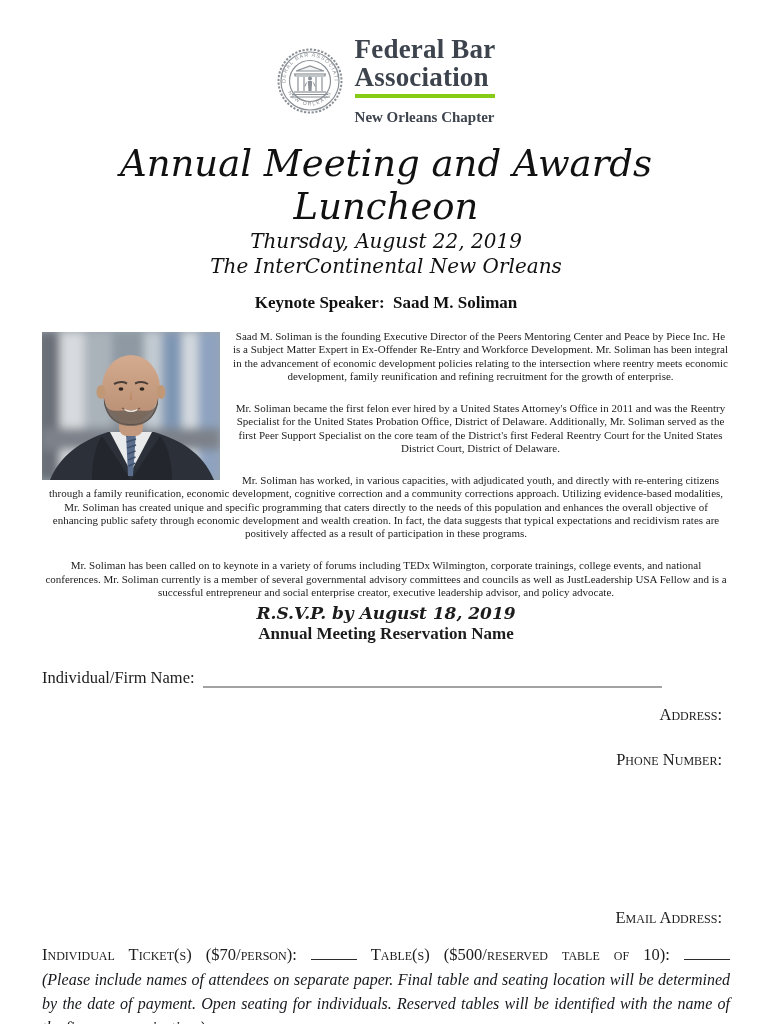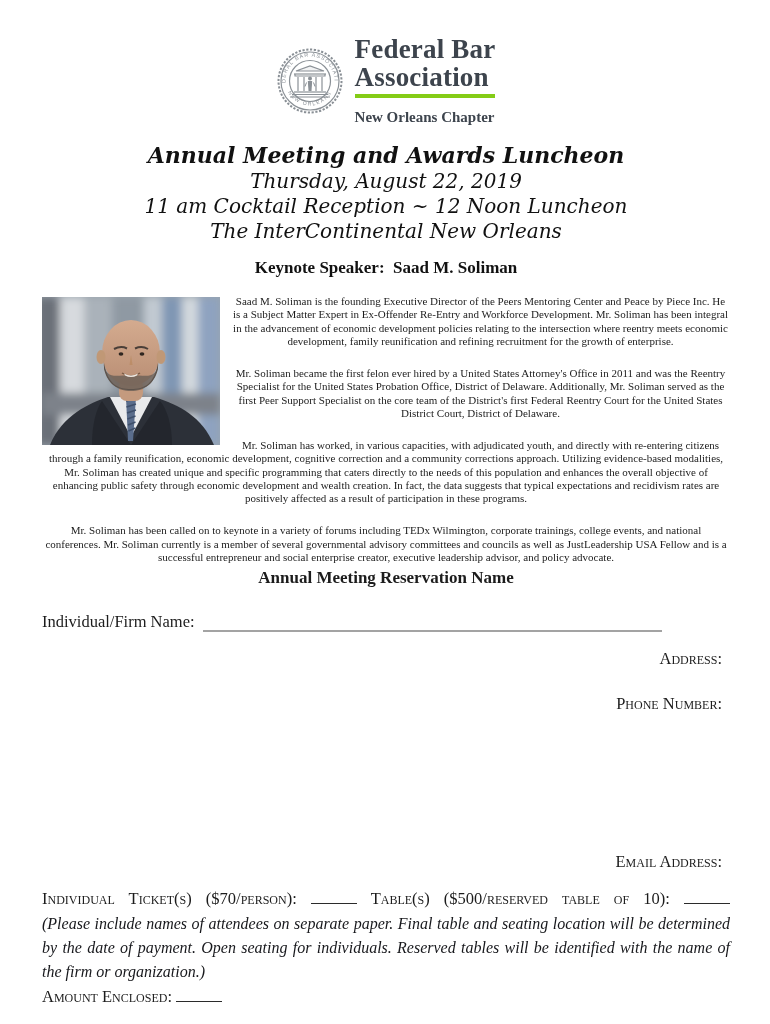--- a/index.html
+++ b/index.html
@@ -9,21 +9,21 @@
     font-family:"Liberation Serif", serif; color:#1c1c1c; overflow:hidden;
     padding:36px 40px 0 42px; position:relative;
   }
   
   .logo-row { display:flex; justify-content:center; align-items:center; gap:12px; }
   .logo-text { display:inline-block; }
   .logo-title { font-weight:bold; font-size:27px; line-height:1.02; color:#3d444d; letter-spacing:.2px; }
   .logo-sub { font-weight:bold; font-size:15px; color:#3d444d; border-top:4px solid #84cc16; margin-top:3px; padding-top:11px; }
   
   .event { text-align:center; margin-top:16px; }
-  .event-title { font-family:"DejaVu Serif", serif; font-style:italic; font-weight:bold; font-size:22px; color:#111; }
+  .event-title { font-family:"DejaVu Serif", serif; font-style:italic; font-weight:normal; font-size:37px; color:#111; }
   .event-line { font-family:"DejaVu Serif", serif; font-style:italic; font-size:20px; color:#111; margin-top:2px; line-height:1.15; }
   .keynote { text-align:center; font-weight:bold; font-size:17px; margin-top:15px; color:#111; }
   
   .bio { margin-top:17px; font-size:11px; line-height:1.205; text-align:center; }
   .bio p { margin-bottom:19px; }
   .bio p:last-child { margin-bottom:0; }
   .photo { float:left; width:178px; height:148px; margin:2px 11px 5px 0; display:block; }
   
   .rsvp { text-align:center; margin-top:4px; }
   .rsvp-deadline { font-family:"DejaVu Serif", serif; font-style:italic; font-weight:bold; font-size:17px; }
@@ -89,21 +89,20 @@
         <div>Federal Bar</div>
         <div>Association</div>
       </div>
       <div class="logo-sub">New Orleans Chapter</div>
     </div>
   </div>
 
   <div class="event">
     <div class="event-title">Annual Meeting and Awards Luncheon</div>
     <div class="event-line">Thursday, August 22, 2019</div>
-    <div class="event-line">11 am Cocktail Reception ~ 12 Noon Luncheon</div>
     <div class="event-line">The InterContinental New Orleans</div>
   </div>
 
   <div class="keynote">
     <span>Keynote Speaker:</span>&nbsp;
     <span>Saad M. Soliman</span>
   </div>
 
   <div class="bio">
     <svg class="photo" viewBox="0 0 178 148" aria-hidden="true">
@@ -156,20 +155,21 @@
       <path d="M80 76 q 9 6 18 0" stroke="#7a5a45" stroke-width="1.5" fill="none"></path>
       <path d="M82 76.5 q 7 4 14 0 l -1 2 q -6 3 -12 0 Z" fill="#efe9e2"></path>
     </svg>
     <p>Saad M. Soliman is the founding Executive Director of the Peers Mentoring Center and Peace by Piece Inc. He is a Subject Matter Expert in Ex-Offender Re-Entry and Workforce Development. Mr. Soliman has been integral in the advancement of economic development policies relating to the intersection where reentry meets economic development, family reunification and refining recruitment for the growth of enterprise.</p>
     <p>Mr. Soliman became the first felon ever hired by a United States Attorney's Office in 2011 and was the Reentry Specialist for the United States Probation Office, District of Delaware. Additionally, Mr. Soliman served as the first Peer Support Specialist on the core team of the District's first Federal Reentry Court for the United States District Court, District of Delaware.</p>
     <p>Mr. Soliman has worked, in various capacities, with adjudicated youth, and directly with re-entering citizens through a family reunification, economic development, cognitive correction and a community corrections approach. Utilizing evidence-based modalities, Mr. Soliman has created unique and specific programming that caters directly to the needs of this population and enhances the overall objective of enhancing public safety through economic development and wealth creation. In fact, the data suggests that typical expectations and recidivism rates are positively affected as a result of participation in these programs.</p>
     <p>Mr. Soliman has been called on to keynote in a variety of forums including TEDx Wilmington, corporate trainings, college events, and national conferences. Mr. Soliman currently is a member of several governmental advisory committees and councils as well as JustLeadership USA Fellow and is a successful entrepreneur and social enterprise creator, executive leadership advisor, and policy advocate.</p>
   </div>
 
   <div class="rsvp">
+    <div class="rsvp-deadline">R.S.V.P. by August 18, 2019</div>
     <div class="rsvp-title">Annual Meeting Reservation Name</div>
   </div>
 
   <div>
     <div class="frow row-name">
       <span class="flabel">Individual/Firm Name:</span>
       <span class="fline gray"></span>
     </div>
     <div class="frow row-addr">
       <span class="flabel sc">Address:</span>

